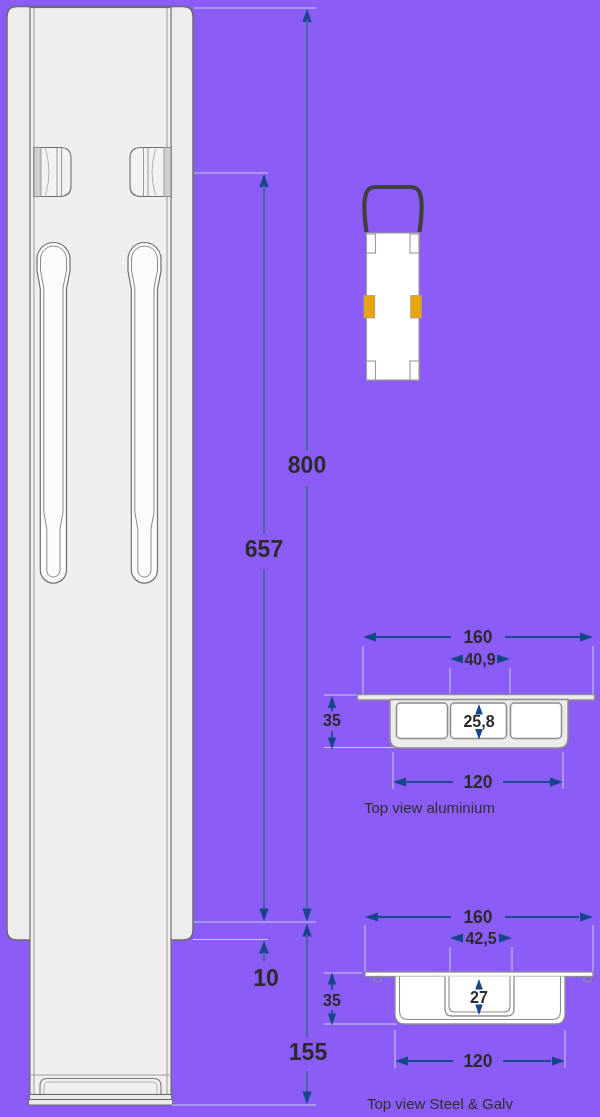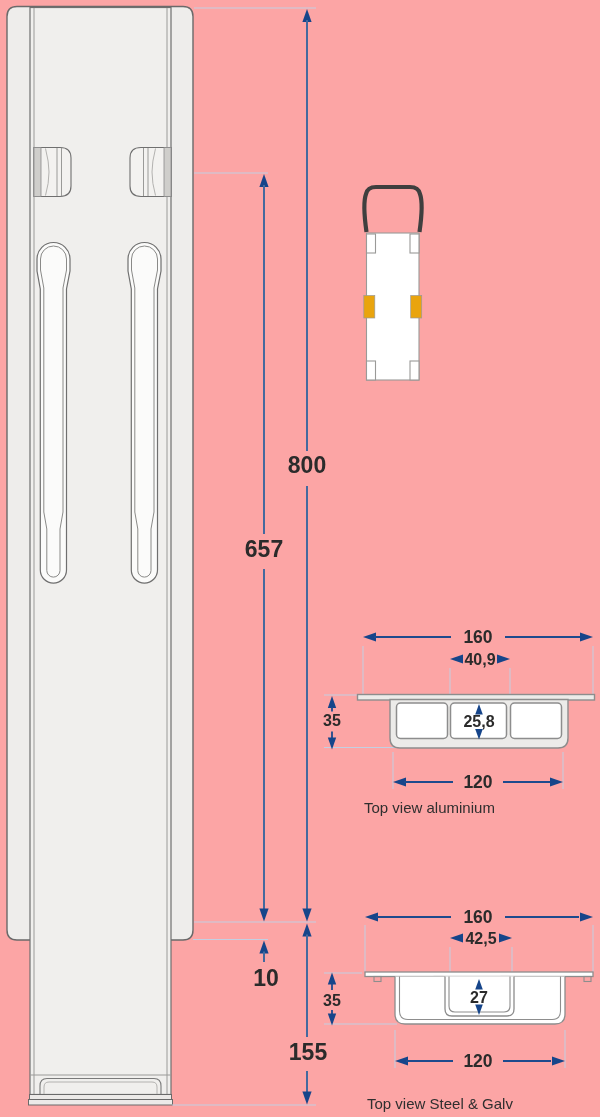--- a/index.html
+++ b/index.html
@@ -1,16 +1,16 @@
 <!DOCTYPE html>
 <html><head>
 <meta charset="utf-8">
 <style>
   html,body{margin:0;padding:0;background:#ffffff;}
-  .canvas{position:relative;width:600px;height:1117px;background:#fca5a5;overflow:hidden;
+  .canvas{position:relative;width:600px;height:1117px;background:#8b5cf6;overflow:hidden;
           font-family:"Liberation Sans",sans-serif;}
   svg{display:block}
   
   .sleeve      {fill:#eeedeb;stroke:#6a6a6a;stroke-width:1.4;}
   .post        {fill:#f0efed;stroke:#6f6f6f;stroke-width:1.2;}
   .bendline    {stroke:#9a9a98;stroke-width:1;fill:none;}
   .faintline   {stroke:#b3b2b0;stroke-width:1;fill:none;}
   .cut-outer   {fill:#f3f2f0;stroke:#6f6f6f;stroke-width:1.1;}
   .cut-strip   {fill:#cfcecb;stroke:#8a8a8a;stroke-width:.8;}
   .slot-outer  {fill:#fbfbfa;stroke:#6f6f6f;stroke-width:1.2;}

